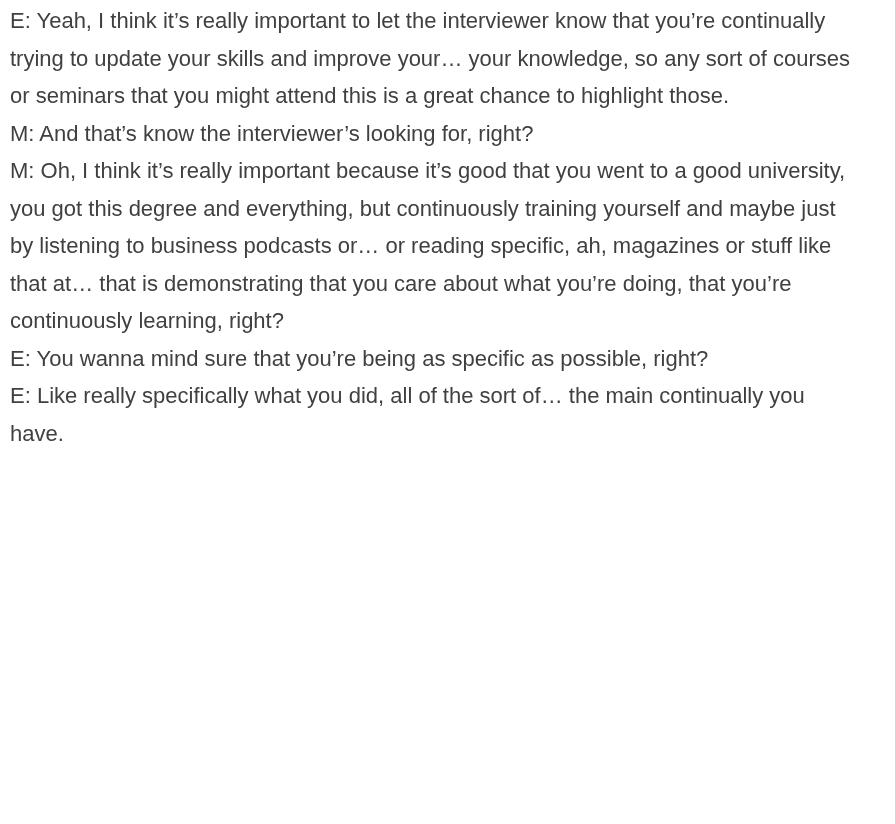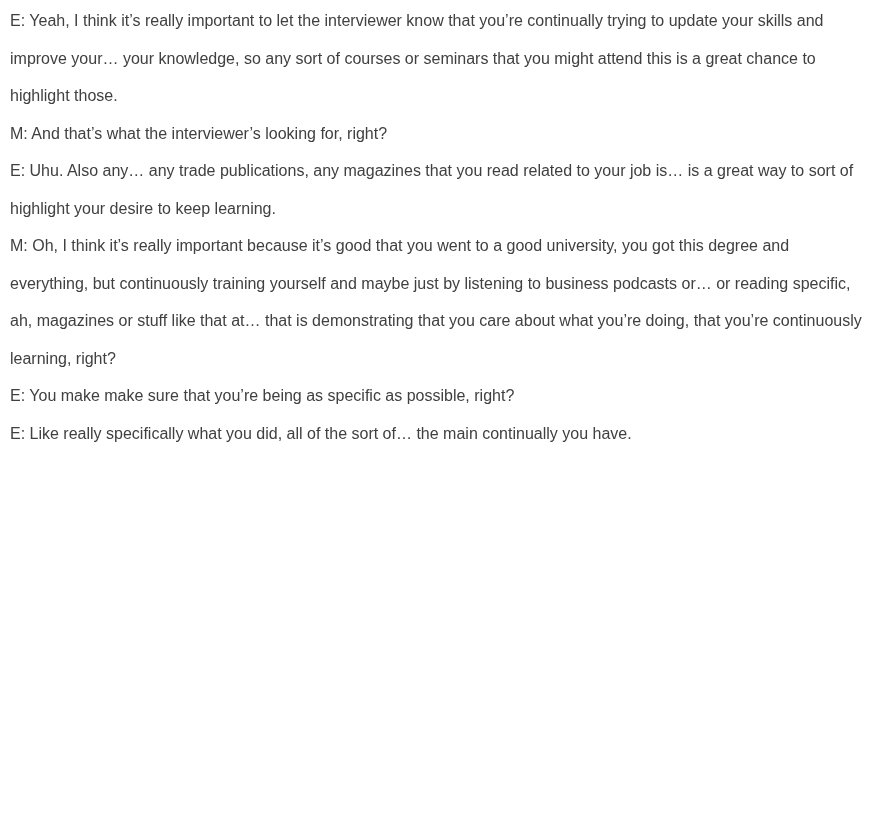--- a/index.html
+++ b/index.html
@@ -11,32 +11,31 @@
     width: 895px;
     height: 824px;
     overflow: hidden;
     font-family: "Liberation Sans", "DejaVu Sans", sans-serif;
   }
   .transcript {
     box-sizing: border-box;
     width: 895px;
     padding: 2px 31px 0 10px; 
     color: #404040;
-    font-size: 16px;
+    font-size: 22px;
     line-height: 37.5px;
     -webkit-font-smoothing: antialiased;
   }
   .transcript p {
     margin: 0;
     padding: 0;
   }
 </style>
 </head>
 <body style="background: rgb(255, 255, 255);">
 
 <div class="transcript" style="color: rgb(64, 64, 64);">
     <p>E: Yeah, I think it’s really important to let the interviewer know that you’re continually trying to update your skills and improve your… your knowledge, so any sort of courses or seminars that you might attend this is a great chance to highlight those.</p>
-    <p>M: And that’s what the interviewer’s looking for, right?</p>
-    <p>E: Uhu. Also any… any trade publications, any magazines that you read related to your job is… is a great way to sort of highlight your desire to keep learning.</p>
+    <p>M: And that’s know the interviewer’s looking for, right?</p>
     <p>M: Oh, I think it’s really important because it’s good that you went to a good university, you got this degree and everything, but continuously training yourself and maybe just by listening to business podcasts or… or reading specific, ah, magazines or stuff like that at… that is demonstrating that you care about what you’re doing, that you’re continuously learning, right?</p>
-    <p>E: You make make sure that you’re being as specific as possible, right?</p>
+    <p>E: You wanna mind sure that you’re being as specific as possible, right?</p>
     <p>E: Like really specifically what you did, all of the sort of… the main continually you have.</p>
   </div>
 
 </body></html>

